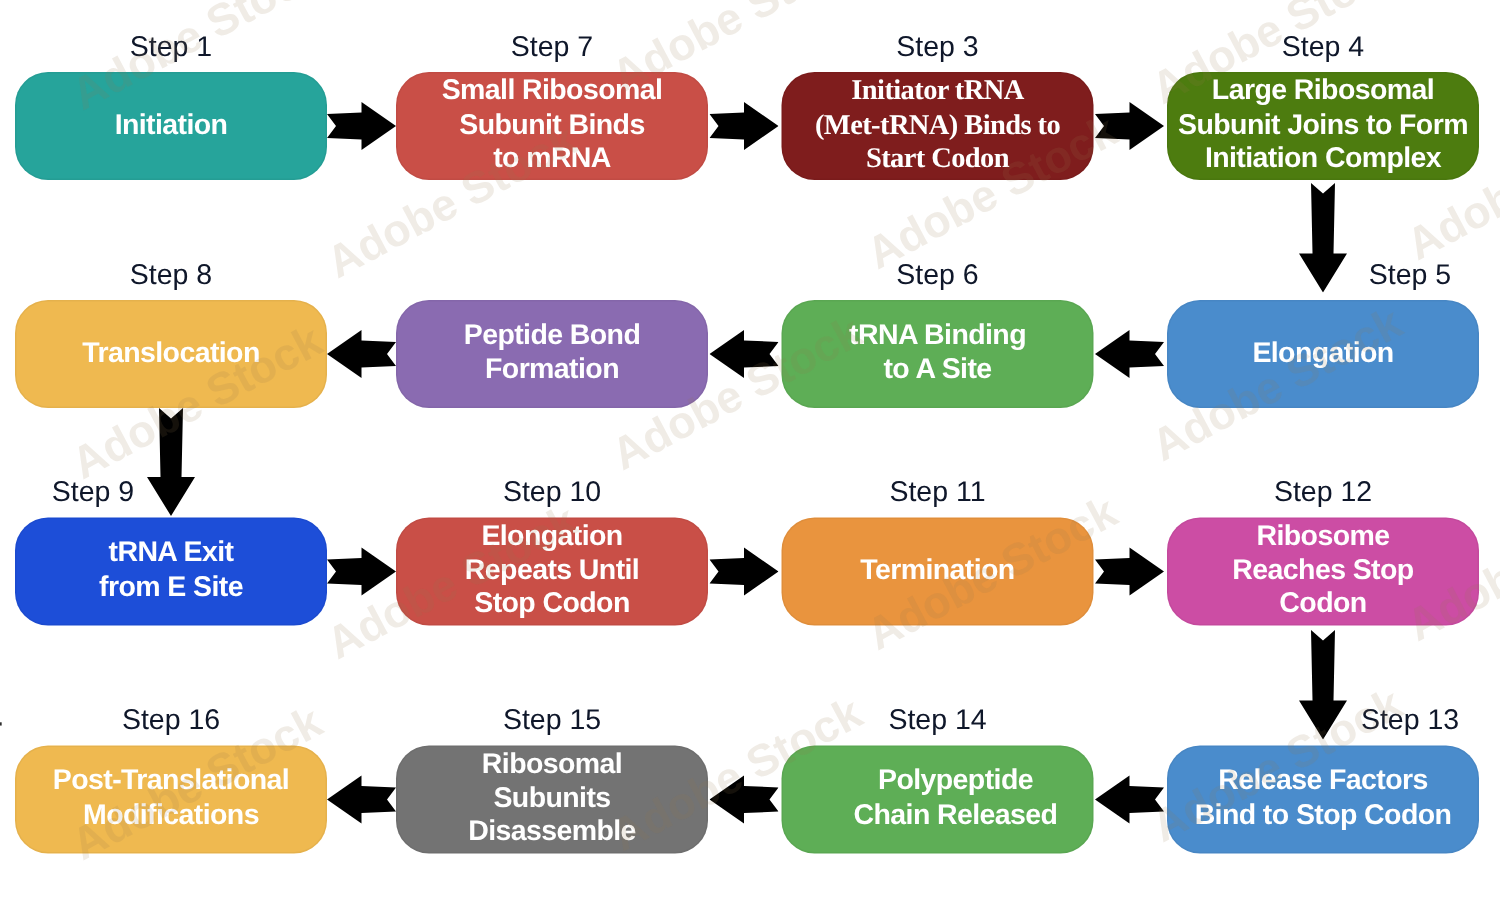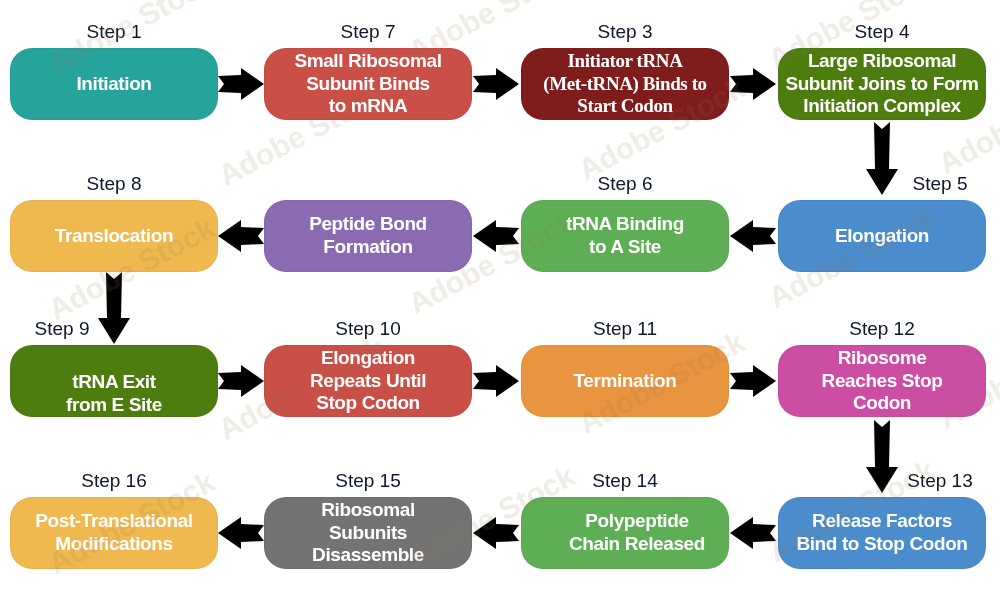--- a/index.html
+++ b/index.html
@@ -98,21 +98,21 @@
   </div>
   <div class="step r1 c0">
     <div class="step-label">Step 8</div>
     <div class="box" style="background: rgb(239, 185, 80);">
         <span class="box-text">Translocation</span>
       </div>
   </div>
 
   <div class="step r2 c0 shift-left">
     <div class="step-label">Step 9</div>
-    <div class="box" style="background: #4d7c0f; align-items: flex-end;">
+    <div class="box" style="background: #1d4ed8;">
         <span class="box-text">tRNA Exit
 from E Site</span>
       </div>
   </div>
   <div class="step r2 c1">
     <div class="step-label">Step 10</div>
     <div class="box" style="background: rgb(201, 79, 71);">
         <span class="box-text">Elongation
 Repeats Until
 Stop Codon</span>

